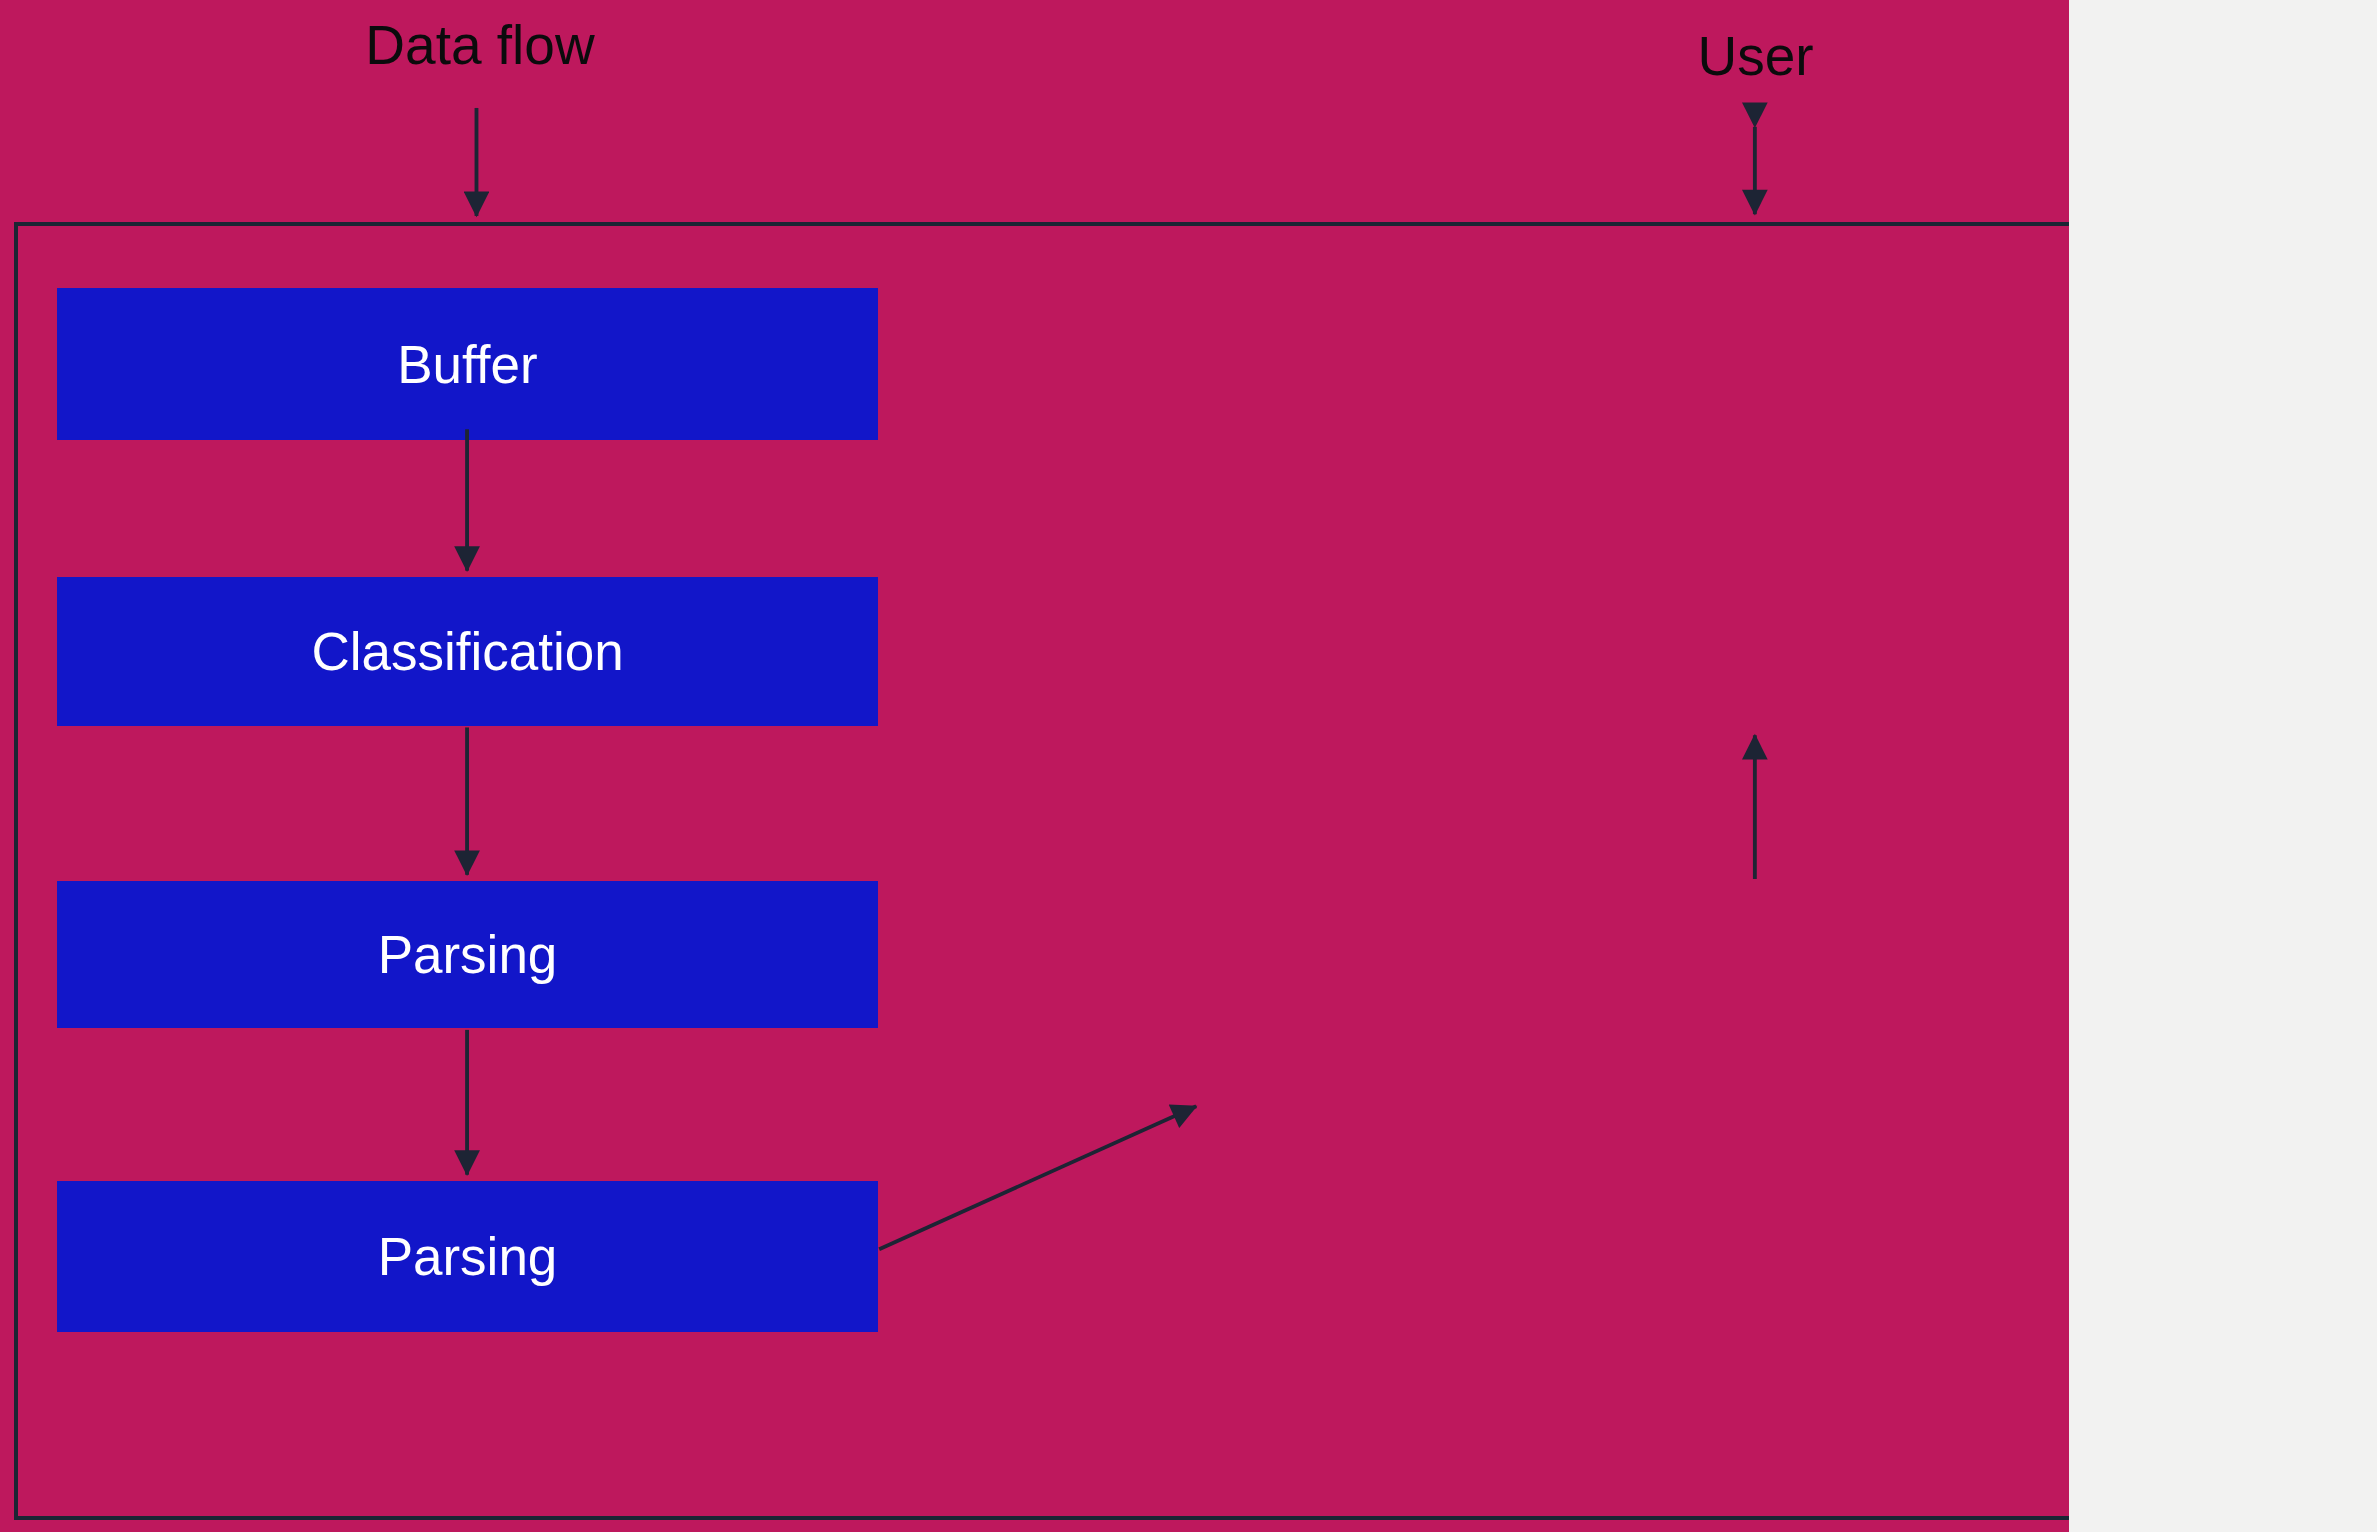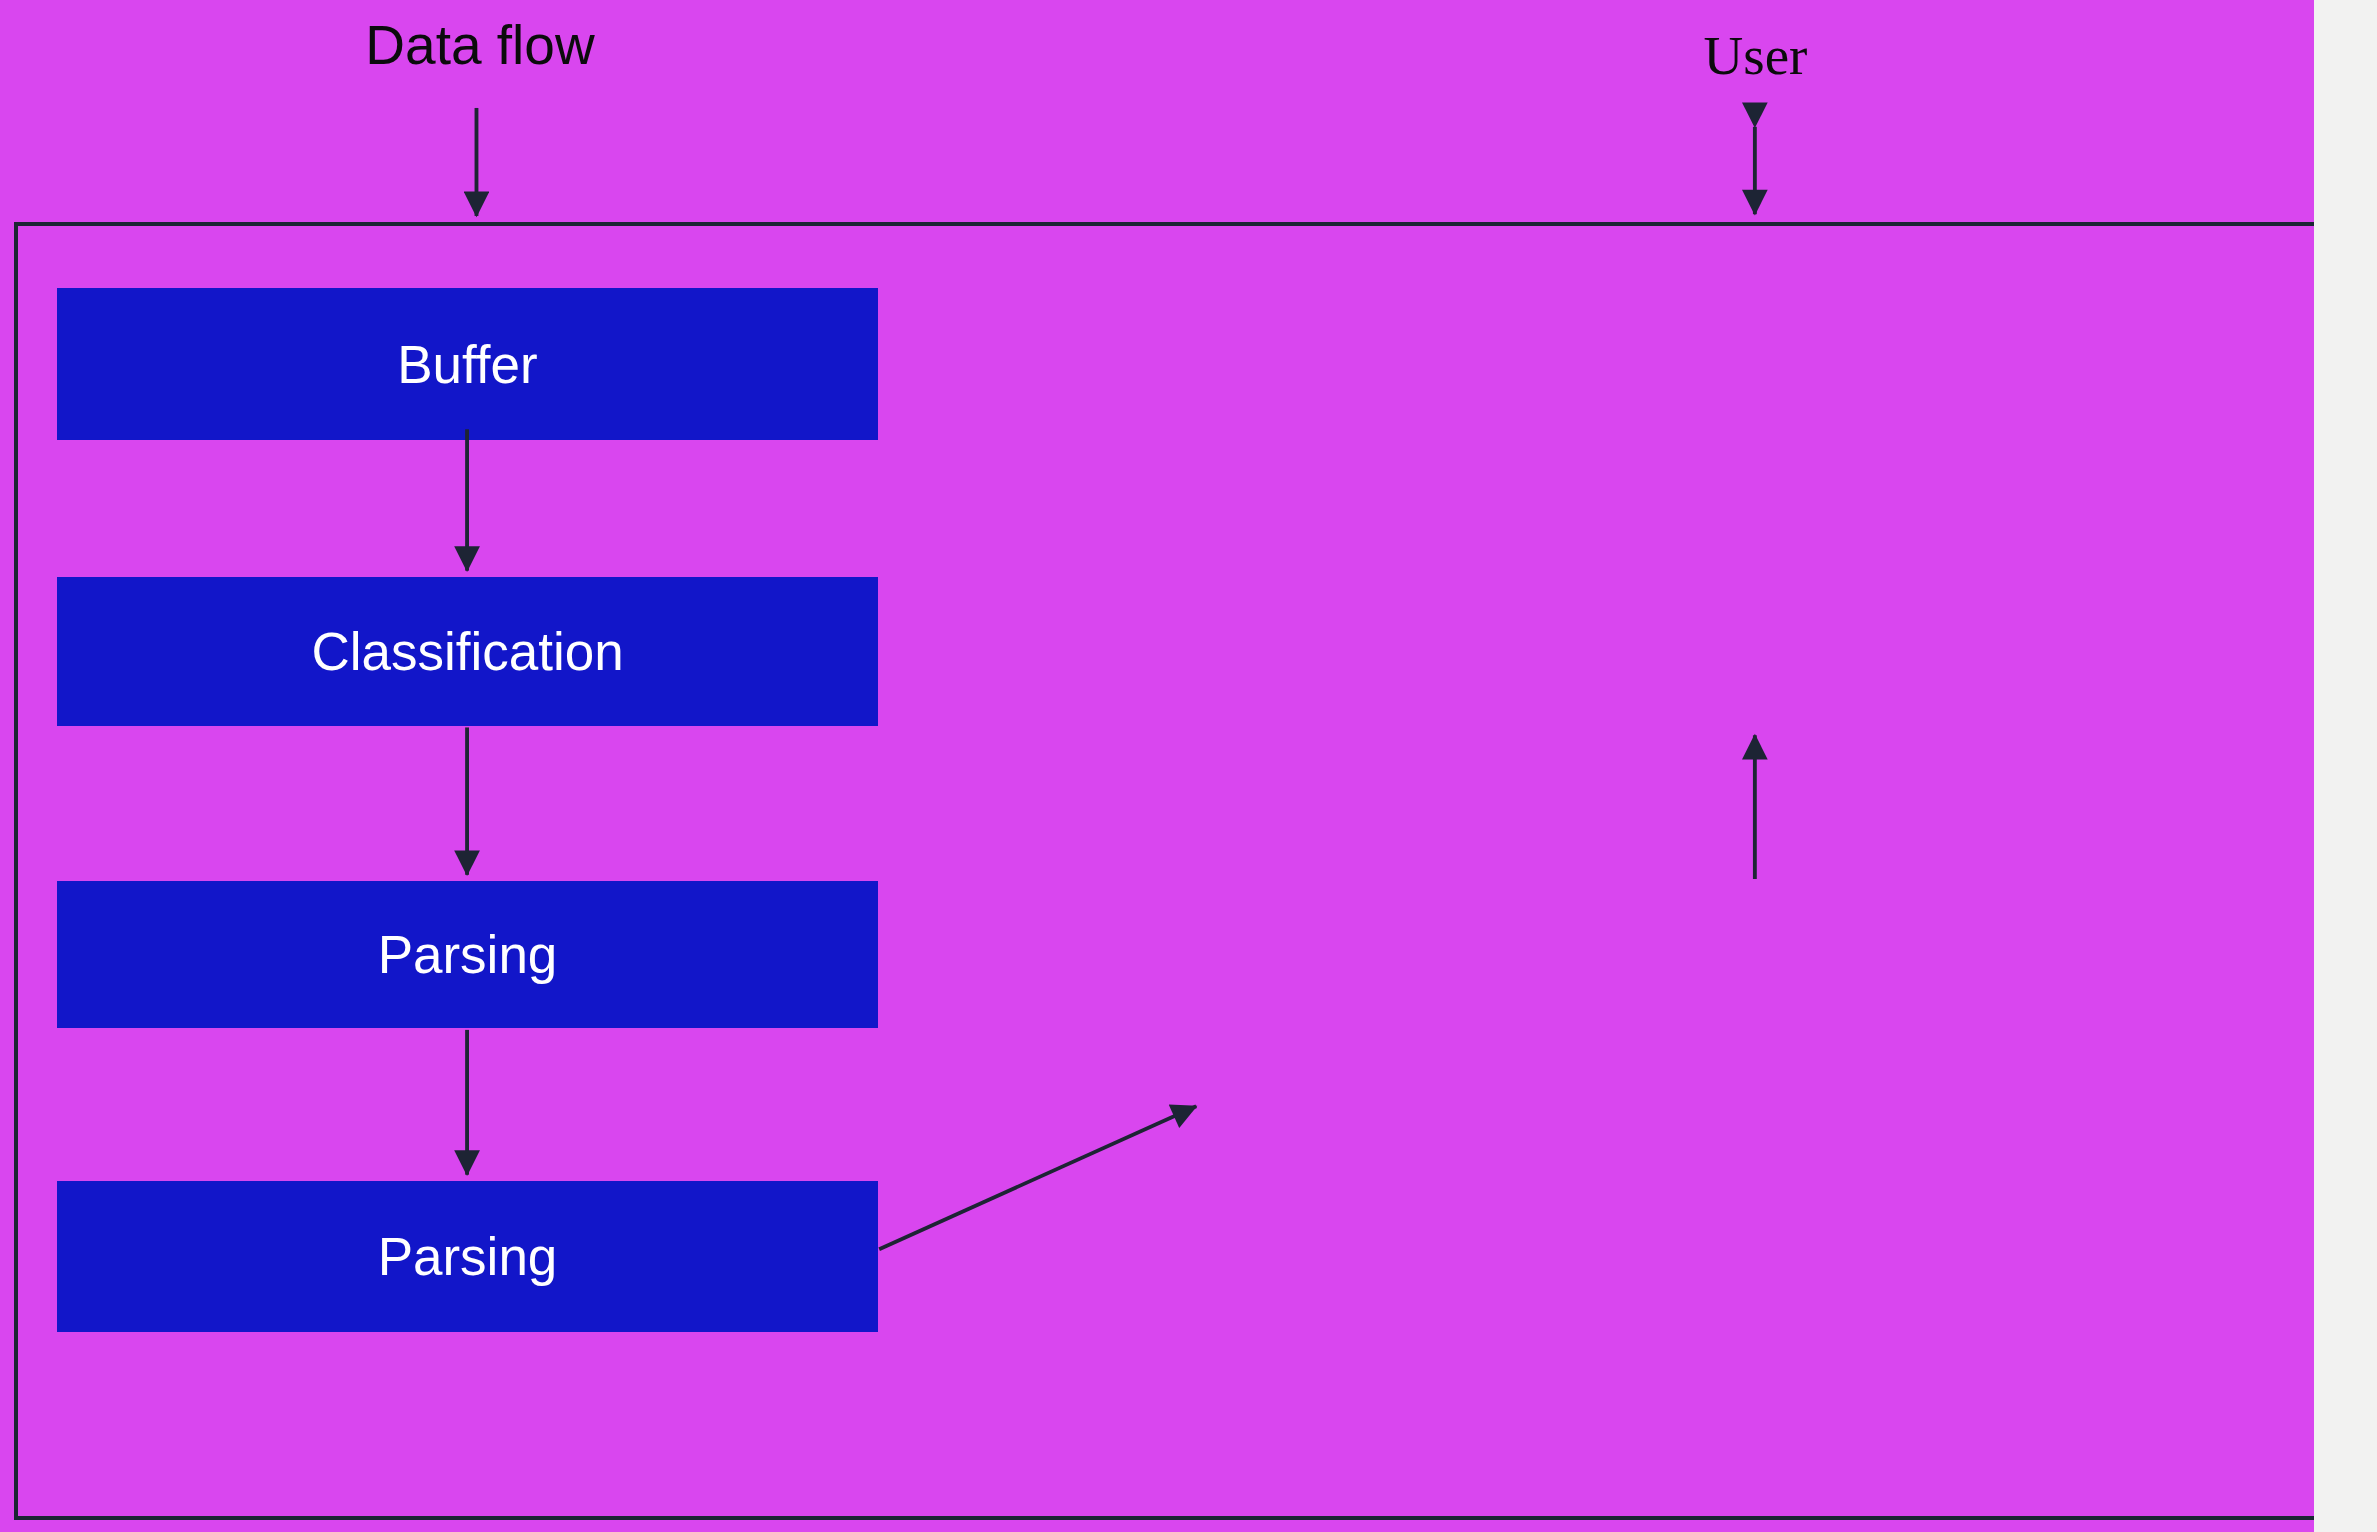--- a/index.html
+++ b/index.html
@@ -3,45 +3,46 @@
 <meta charset="utf-8">
 <style>
   html, body {
     margin: 0;
     padding: 0;
     background: #f2f2f1;
     font-family: "Liberation Sans", "DejaVu Sans", sans-serif;
   }
   .canvas {
     position: relative;
-    width: 2314px;
+    width: 2031px;
     height: 1532px;
-    background: #d946ef;
+    background: #be185d;
     overflow: hidden;
+    padding-left: 38px;
   }
   .outer-box {
     position: absolute;
     left: 13.7px;
     top: 222px;
     width: 2349px;
     height: 1298px;
     border: 4.3px solid #1b2534;
     box-sizing: border-box;
     background: transparent;
   }
   .ext-label {
     position: absolute;
     color: #0b0b0c;
     font-size: 55px;
     line-height: 1.1;
     text-align: center;
     white-space: nowrap;
   }
   .label-dataflow { left: 283px; top: 15.4px; width: 394px; }
-  .label-user    { left: 1584px; top: 26px; width: 343px; font-family: Liberation Serif, serif; }
+  .label-user    { left: 1584px; top: 26px; width: 343px; }
   .node {
     position: absolute;
     background: #1216c9;
     color: #ffffff;
     display: flex;
     align-items: center;
     justify-content: center;
     font-size: 53px;
     text-align: center;
   }

